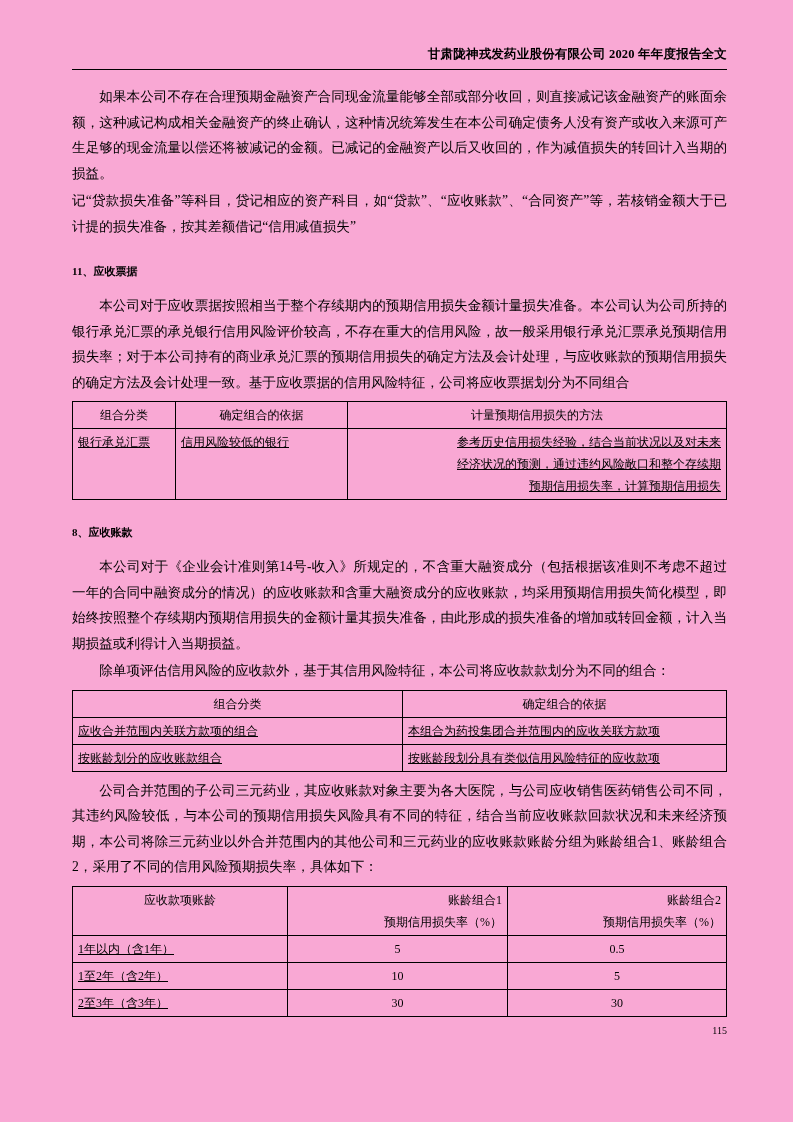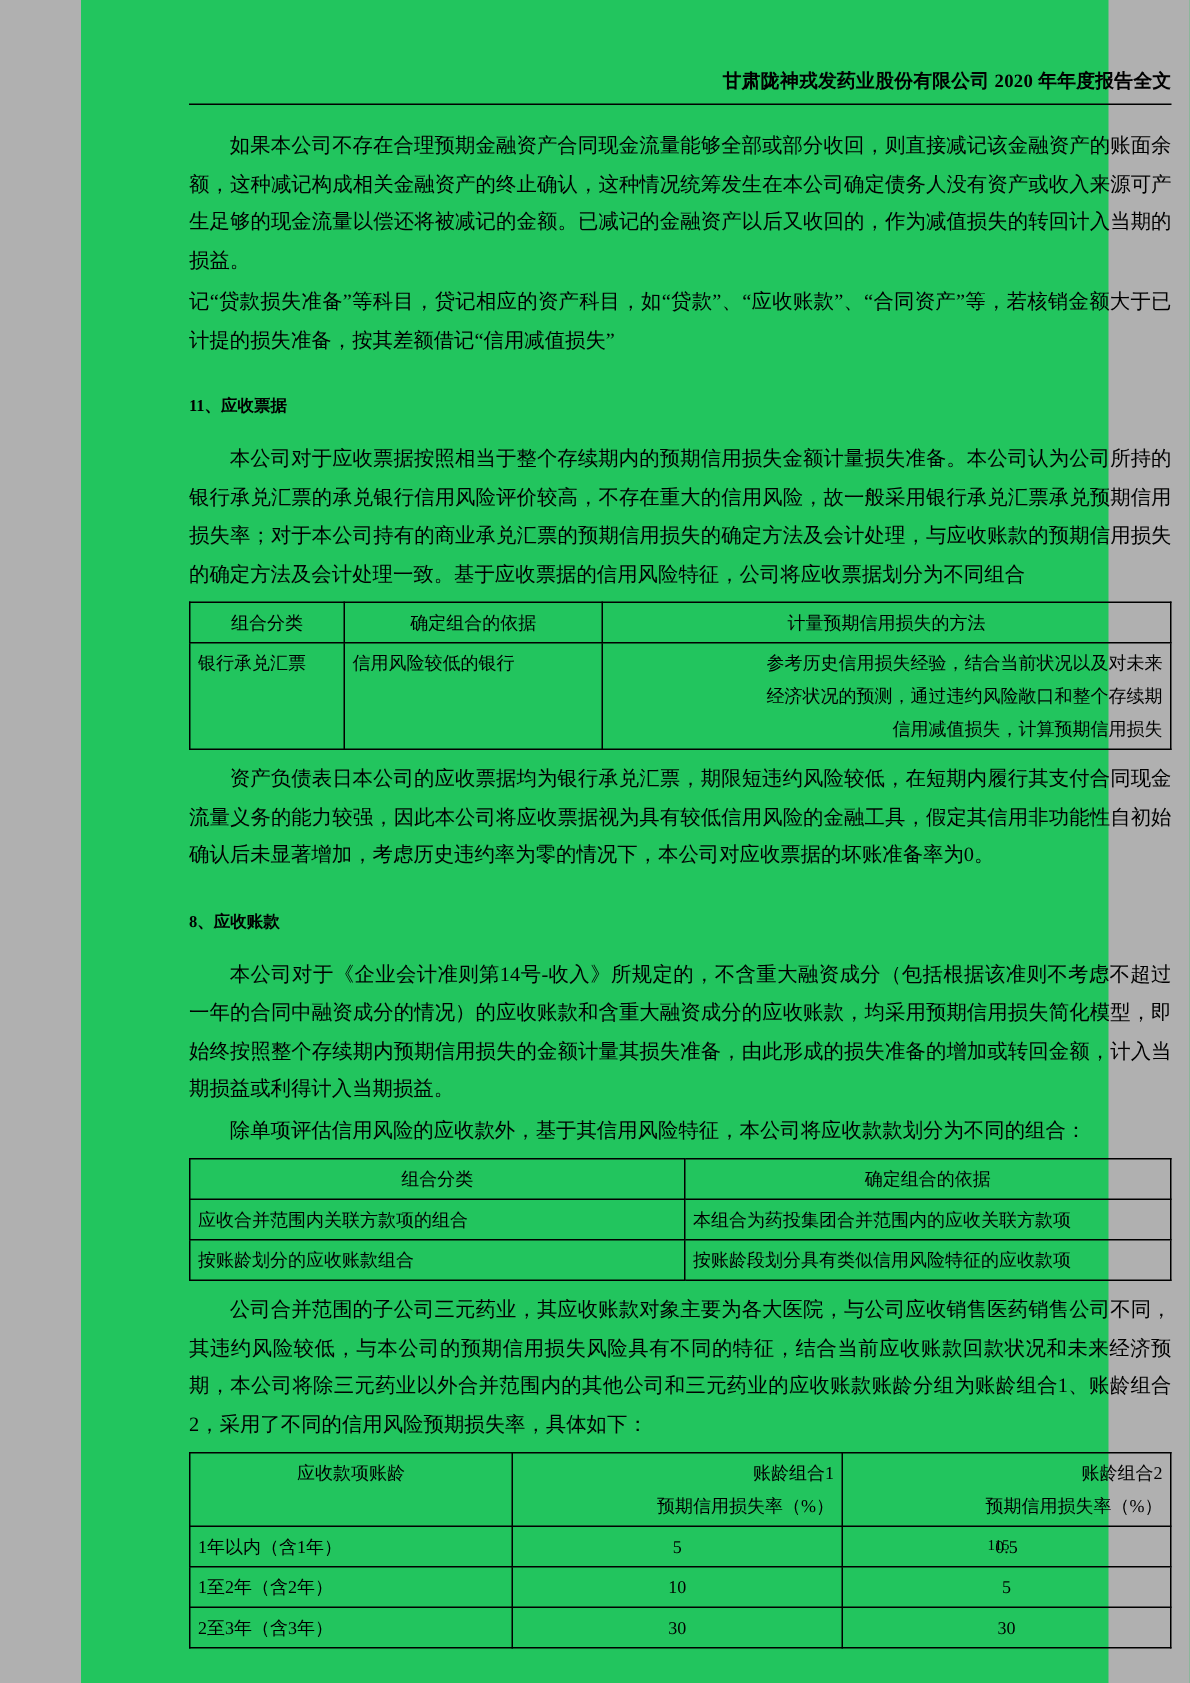--- a/index.html
+++ b/index.html
@@ -1,23 +1,23 @@
 <!DOCTYPE html>
 <html><head>
 <meta charset="utf-8">
 <style>
   html, body {
     margin: 0;
     padding: 0;
     background: #b0b0b0;
   }
   .page {
-    width: 685px;
+    width: 793px;
     height: 1122px;
-    background: #22c55e;
+    background: #f9a8d4;
     margin: 0 auto;
     position: relative;
     box-sizing: border-box;
     font-family: "Liberation Serif", "DejaVu Serif", serif;
     color: #000000;
   }
   .content {
     position: absolute;
     left: 72px;
     top: 46px;
@@ -57,21 +57,21 @@
     font-size: 12px;
     line-height: 22px;
   }
   table.doc-table td, table.doc-table th {
     border: 1px solid #000;
     padding: 2px 5px;
     vertical-align: top;
     font-weight: normal;
   }
   .tc { text-align: center; }
-  .tl { text-align: left; }
+  .tl { text-align: left; text-decoration: underline; }
   .page-number {
     position: absolute;
     right: 66px;
     bottom: 86px;
     font-size: 10px;
   }
   table.t1 col.c1 { width: 103px; }
   table.t1 col.c2 { width: 172px; }
   table.t2 col.c1 { width: 330px; }
   table.t3 col.c1 { width: 215px; }
@@ -106,27 +106,26 @@
           <th class="tc">组合分类</th>
           <th class="tc">确定组合的依据</th>
           <th class="tc">计量预期信用损失的方法</th>
         </tr>
         <tr>
           <td class="tl">银行承兑汇票</td>
           <td class="tl">信用风险较低的银行</td>
           <td class="tl">
             <span class="cellline">参考历史信用损失经验，结合当前状况以及对未来</span>
             <span class="cellline">经济状况的预测，通过违约风险敞口和整个存续期</span>
-            <span class="cellline">信用减值损失，计算预期信用损失</span>
+            <span class="cellline">预期信用损失率，计算预期信用损失</span>
           </td>
         </tr>
       </tbody>
     </table>
 
-    <p class="para indent">资产负债表日本公司的应收票据均为银行承兑汇票，期限短违约风险较低，在短期内履行其支付合同现金流量义务的能力较强，因此本公司将应收票据视为具有较低信用风险的金融工具，假定其信用非功能性自初始确认后未显著增加，考虑历史违约率为零的情况下，本公司对应收票据的坏账准备率为0。</p>
 
     <h3 class="section">8、应收账款</h3>
 
     <p class="para indent">本公司对于《企业会计准则第14号-收入》所规定的，不含重大融资成分（包括根据该准则不考虑不超过一年的合同中融资成分的情况）的应收账款和含重大融资成分的应收账款，均采用预期信用损失简化模型，即始终按照整个存续期内预期信用损失的金额计量其损失准备，由此形成的损失准备的增加或转回金额，计入当期损益或利得计入当期损益。</p>
     <p class="para indent">除单项评估信用风险的应收款外，基于其信用风险特征，本公司将应收款款划分为不同的组合：</p>
 
     <table class="doc-table t2">
       <colgroup>
           <col class="c1">
           <col>

